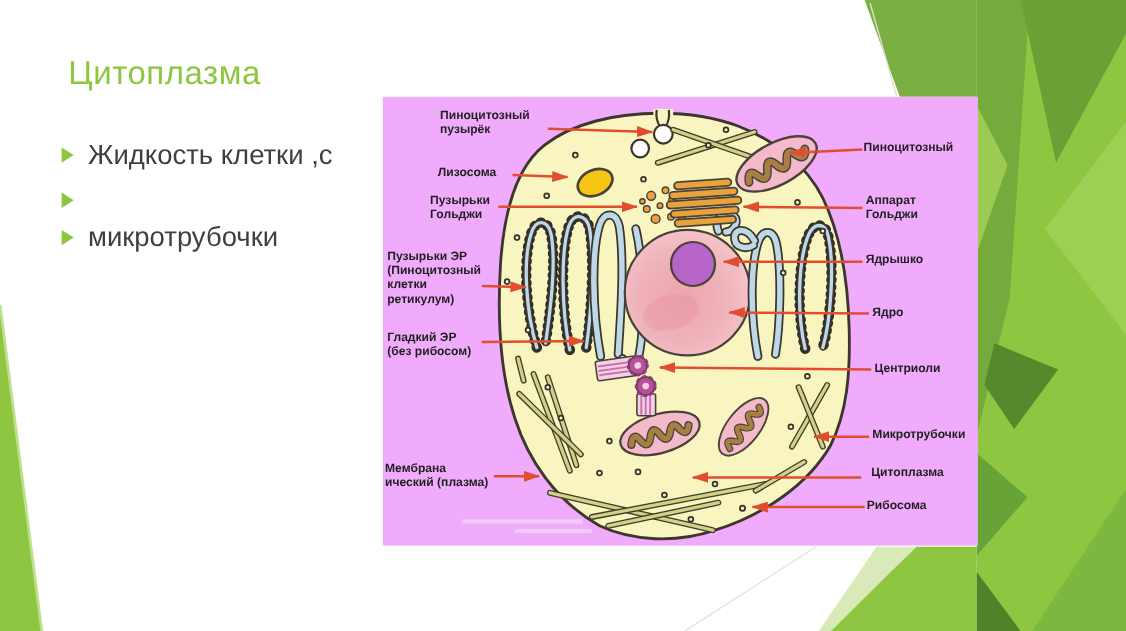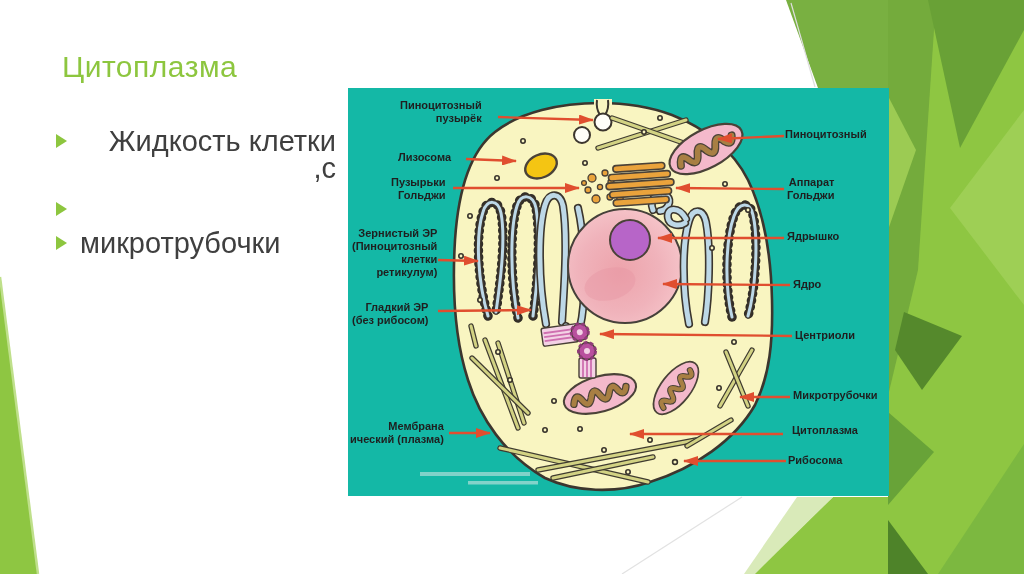--- a/index.html
+++ b/index.html
@@ -1,36 +1,35 @@
 <!DOCTYPE html>
 <html style="--accent: #8dc63f; --body-text: #3f3f3f; --label-text: #1f1f1f; --arrow: #e04e2f;"><head>
 <meta charset="utf-8">
 <style>
   html,body{margin:0;padding:0;background:#fff;}
   .slide{
     position:relative;width:1024px;height:574px;overflow:hidden;background:#fff;
     font-family:"Liberation Sans", sans-serif;
-    text-align:right;
   }
   .bg{position:absolute;inset:0;width:100%;height:100%;z-index:0;}
   .title{
     position:absolute;left:62px;top:50px;font-size:30px;letter-spacing:.5px;
     color:var(--accent);z-index:2;font-weight:400;
   }
   .bullets{position:absolute;left:56px;top:128px;width:280px;z-index:2;}
   .bullet{display:flex;align-items:flex-start;margin-bottom:14px;}
   .tri{
     width:0;height:0;border-left:11px solid var(--accent);
     border-top:7px solid transparent;border-bottom:7px solid transparent;
     margin:6px 13px 0 0;flex:0 0 auto;
   }
-  .btext{font-size:29px;line-height:27px;color:var(--body-text);}
+  .btext{font-size:25px;line-height:27px;color:var(--body-text);}
   .panel{
     position:absolute;left:348px;top:88px;width:541px;height:408px;
-    background:#14b8a6;z-index:1;
+    background:#f0abfc;z-index:1;
   }
   .cellsvg{position:absolute;inset:0;}
   .lbl{
     position:absolute;font-size:11px;font-weight:bold;line-height:13px;
     color:var(--label-text);white-space:nowrap;z-index:3;
   }
   .arrow{stroke:var(--arrow);stroke-width:2.3;}
   .ahf{fill:var(--arrow);}
   .cellbody{fill:#f9f5c1;stroke:#3c362e;stroke-width:2.6;}
   .dot{fill:#f9f5c1;stroke:#37322b;stroke-width:1.6;}
@@ -317,21 +316,21 @@
       <div>пузырёк</div>
     </div>
     <div class="lbl" style="left:50px;top:63px">
       <div>Лизосома</div>
     </div>
     <div class="lbl" style="left:43px;top:88px">
       <div>Пузырьки</div>
       <div>Гольджи</div>
     </div>
     <div class="lbl" style="left:4px;top:139px">
-      <div>Зернистый ЭР</div>
+      <div>Пузырьки ЭР</div>
       <div>(Пиноцитозный</div>
       <div>клетки</div>
       <div>ретикулум)</div>
     </div>
     <div class="lbl" style="left:4px;top:213px">
       <div>Гладкий ЭР</div>
       <div>(без рибосом)</div>
     </div>
     <div class="lbl" style="left:2px;top:332px">
       <div>Мембрана</div>

